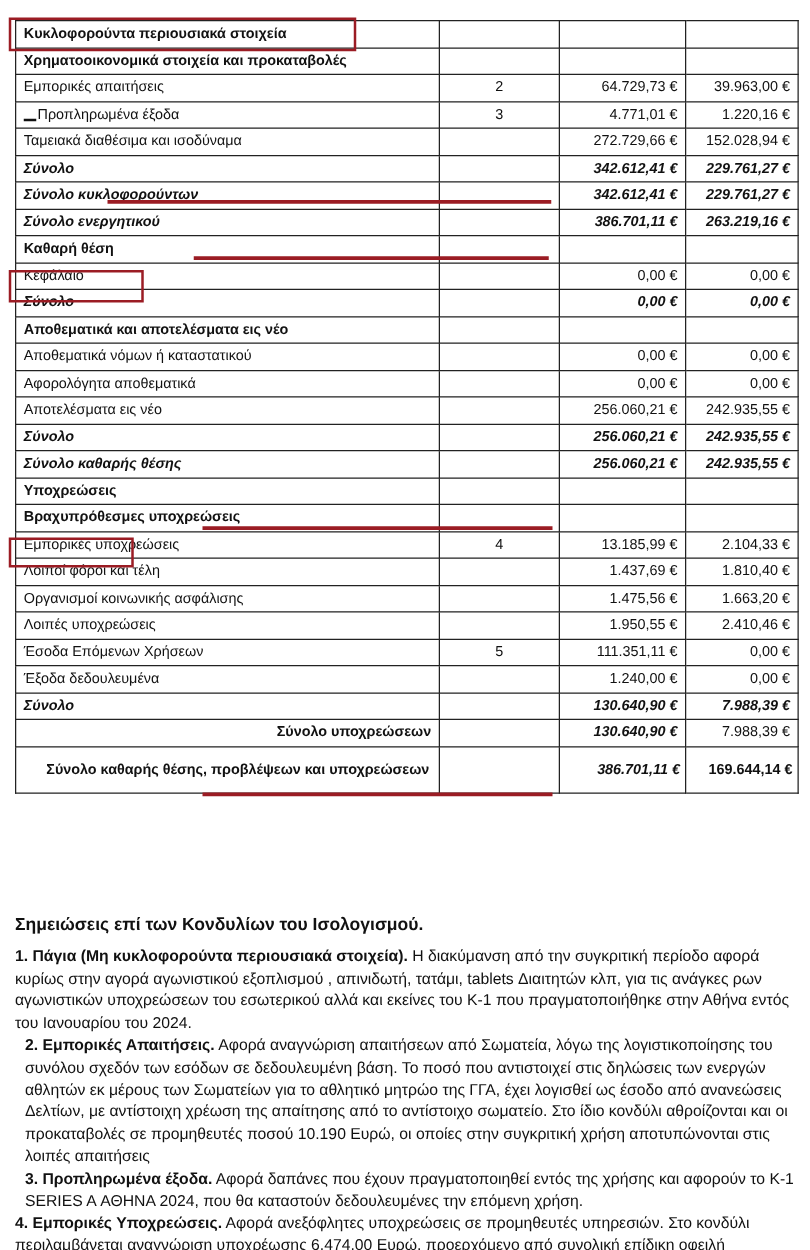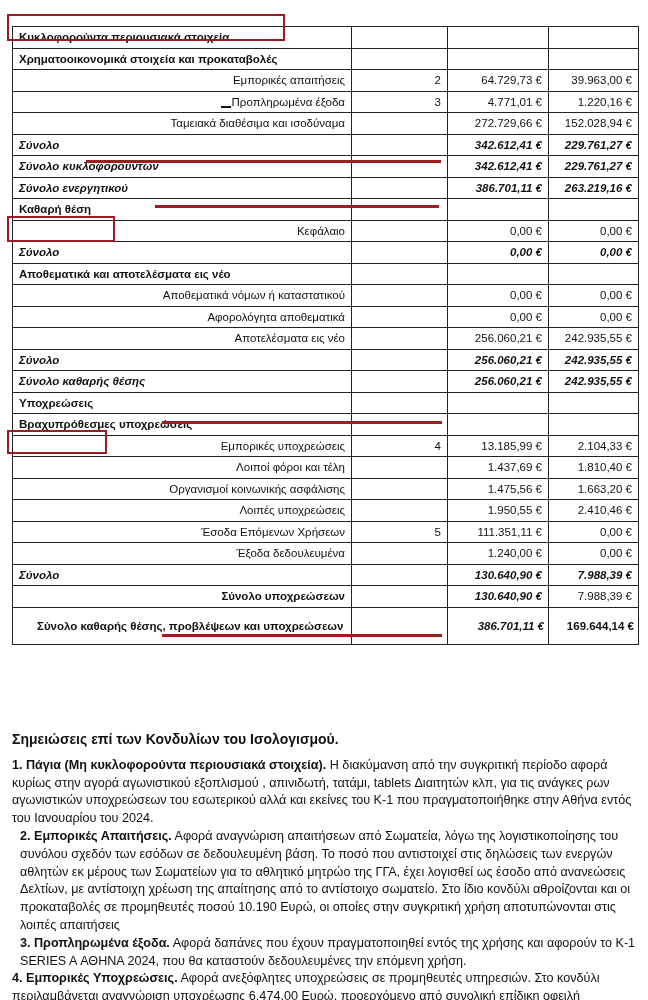--- a/index.html
+++ b/index.html
@@ -1,35 +1,35 @@
 <!DOCTYPE html>
 <html><head>
 <meta charset="utf-8">
 <style>
   html, body { margin: 0; padding: 0; background: #ffffff; }
   body { width: 648px; height: 1000px; position: relative; overflow: hidden;
          font-family: "Liberation Sans", sans-serif; color: #111; }
-  .tbl-wrap { position: absolute; left: 12px; top: 26px; width: 626px; }
+  .tbl-wrap { position: absolute; left: 12px; top: 16px; width: 626px; }
   table.bs { border-collapse: collapse; width: 626px; table-layout: fixed; font-size: 11.5px; }
   table.bs td { border: 1px solid #222; padding: 0 6px; height: 20.5px; line-height: 14px; overflow: hidden; white-space: nowrap; }
   table.bs col.c1 { width: 339px; }
   table.bs col.c2 { width: 96px; }
   table.bs col.c3 { width: 101px; }
   table.bs col.c4 { width: 90px; }
   td.note { text-align: center; }
   td.num { text-align: right; padding-right: 4px; }
   tr.head td.lbl { font-weight: bold; }
   tr.total td { font-weight: bold; font-style: italic; }
   tr.total td.plain { font-weight: normal; font-style: normal; }
   tr.boldplain td.lbl { font-weight: bold; font-style: normal; text-align: right; }
   tr.tall td { height: 36px; white-space: normal; }
   tr.tall td.lbl { font-weight: bold; padding-left: 24px; }
   tr.tall td.num-i { font-weight: bold; font-style: italic; text-align: right; padding-right: 4px; }
   tr.tall td.num-b { font-weight: bold; text-align: right; padding-right: 4px; }
-  tr.item td { border-top-color: #999; text-align: right; }
+  tr.item td { border-top-color: #999; }
   .dash { display: inline-block; width: 10px; height: 2px; background: #111; vertical-align: -2px; margin-right: 1px; }
 
   .anno-box { position: absolute; border: 2px solid #9b1c24; }
   .anno-line { position: absolute; height: 3px; background: #9b1c24; }
 
   .notes { position: absolute; left: 12px; top: 731px; width: 626px; font-size: 12.6px; line-height: 17.8px; }
   .notes h3 { margin: 0 0 8px 0; font-size: 14px; font-weight: bold; }
   .notes p { margin: 0; }
   .notes b { font-weight: bold; }
   .indent { padding-left: 8px; }

